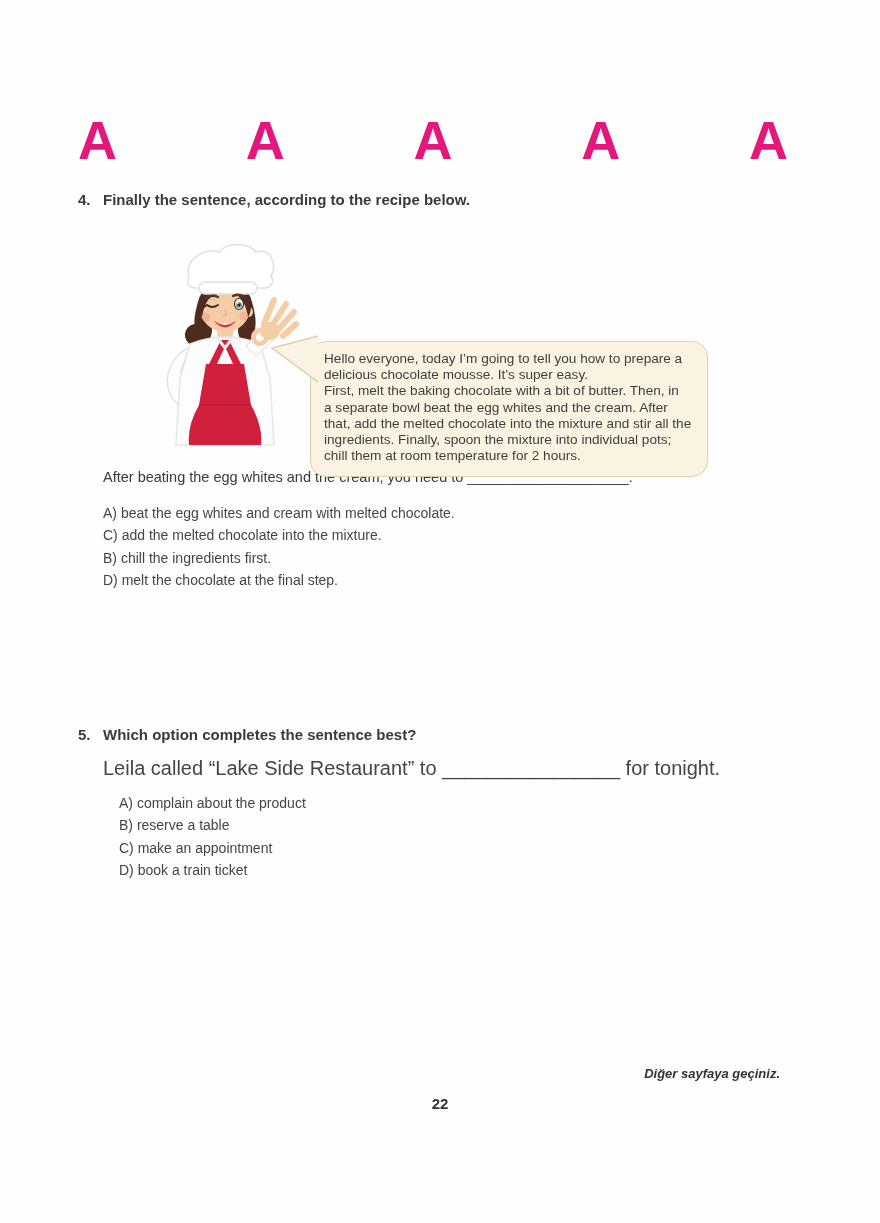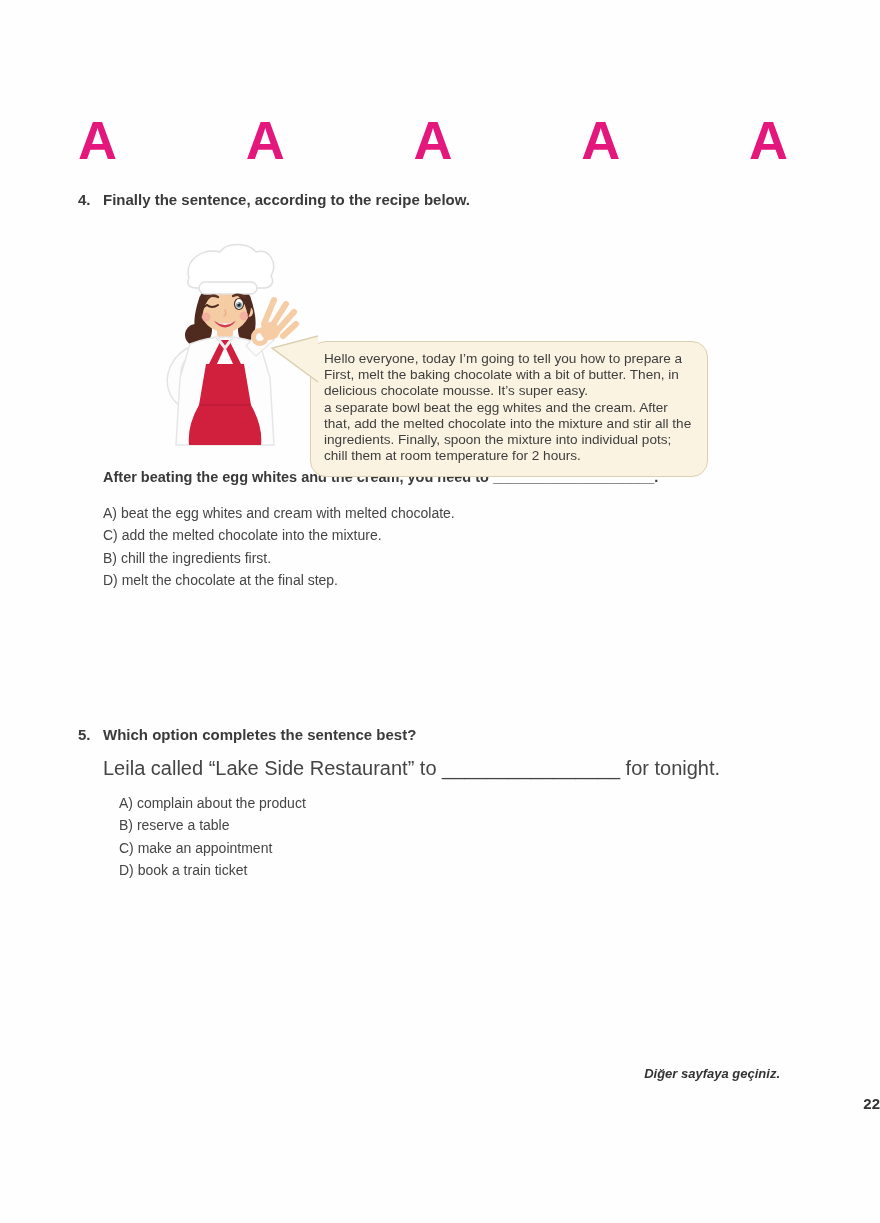--- a/index.html
+++ b/index.html
@@ -43,32 +43,32 @@
     padding:9px 12px 8px 13px;
     font-size:13.6px; line-height:16.2px; color:#3e3e3e;
     z-index:1;
     margin-top:40px;
   }
   .bubble .line{ white-space:nowrap; }
   .bubble-tail{ position:absolute; left:258px; top:330px; width:62px; height:58px; z-index:2; }
 
   
   .stem{ position:absolute; left:103px; font-size:14.5px; color:#3a3a3a; }
-  #q4-stem{ top:469px; font-weight:bold;text-align:right; }
+  #q4-stem{ top:469px; font-weight:normal;text-align:right; }
   #q5-stem{ top:757px; font-weight:normal; font-size:20px; color:#454545; }
   .options{
     position:absolute; left:103px; list-style:none;
     font-size:14px; line-height:22.3px; color:#454545;
   }
   #q4-options{ top:502px; }
   #q5-options{ top:792px;margin-left:16px; }
 
   
   .page-number{
-    position:absolute; top:1095px; left:0; width:880px; text-align:right;
+    position:absolute; top:1095px; left:0; width:880px; text-align:center;
     font-size:15px; font-weight:bold; color:#333;
   }
   .continue-note{
     position:absolute; top:1066px; right:100px;
     font-size:13px; font-weight:bold; font-style:italic; color:#333;
   }
 </style>
 </head>
 <body>
 
@@ -144,22 +144,22 @@
     <ellipse cx="124" cy="89" rx="10" ry="9" fill="#f6cca5"></ellipse>
     <circle cx="114" cy="95" r="6.5" fill="none" stroke="#f6cca5" stroke-width="5"></circle>
   </svg>
 
   <svg class="bubble-tail" viewBox="0 0 62 58" aria-hidden="true">
     <path d="M60,6 L14,18 L60,52" fill="#faf3e1" stroke="#dcd0b2" stroke-width="1.5"></path>
   </svg>
 
   <div class="bubble">
     <div class="line">Hello everyone, today I’m going to tell you how to prepare a</div>
+    <div class="line">delicious chocolate mousse. It’s super easy.</div>
     <div class="line">First, melt the baking chocolate with a bit of butter. Then, in</div>
-    <div class="line">delicious chocolate mousse. It’s super easy.</div>
     <div class="line">a separate bowl beat the egg whites and the cream. After</div>
     <div class="line">that, add the melted chocolate into the mixture and stir all the</div>
     <div class="line">ingredients. Finally, spoon the mixture into individual pots;</div>
     <div class="line">chill them at room temperature for 2 hours.</div>
   </div>
 
   <p class="stem" id="q4-stem">After beating the egg whites and the cream, you need to ____________________.</p>
   <ul class="options" id="q4-options">
     <li>A) beat the egg whites and cream with melted chocolate.</li>
     <li>C) add the melted chocolate into the mixture.</li>

